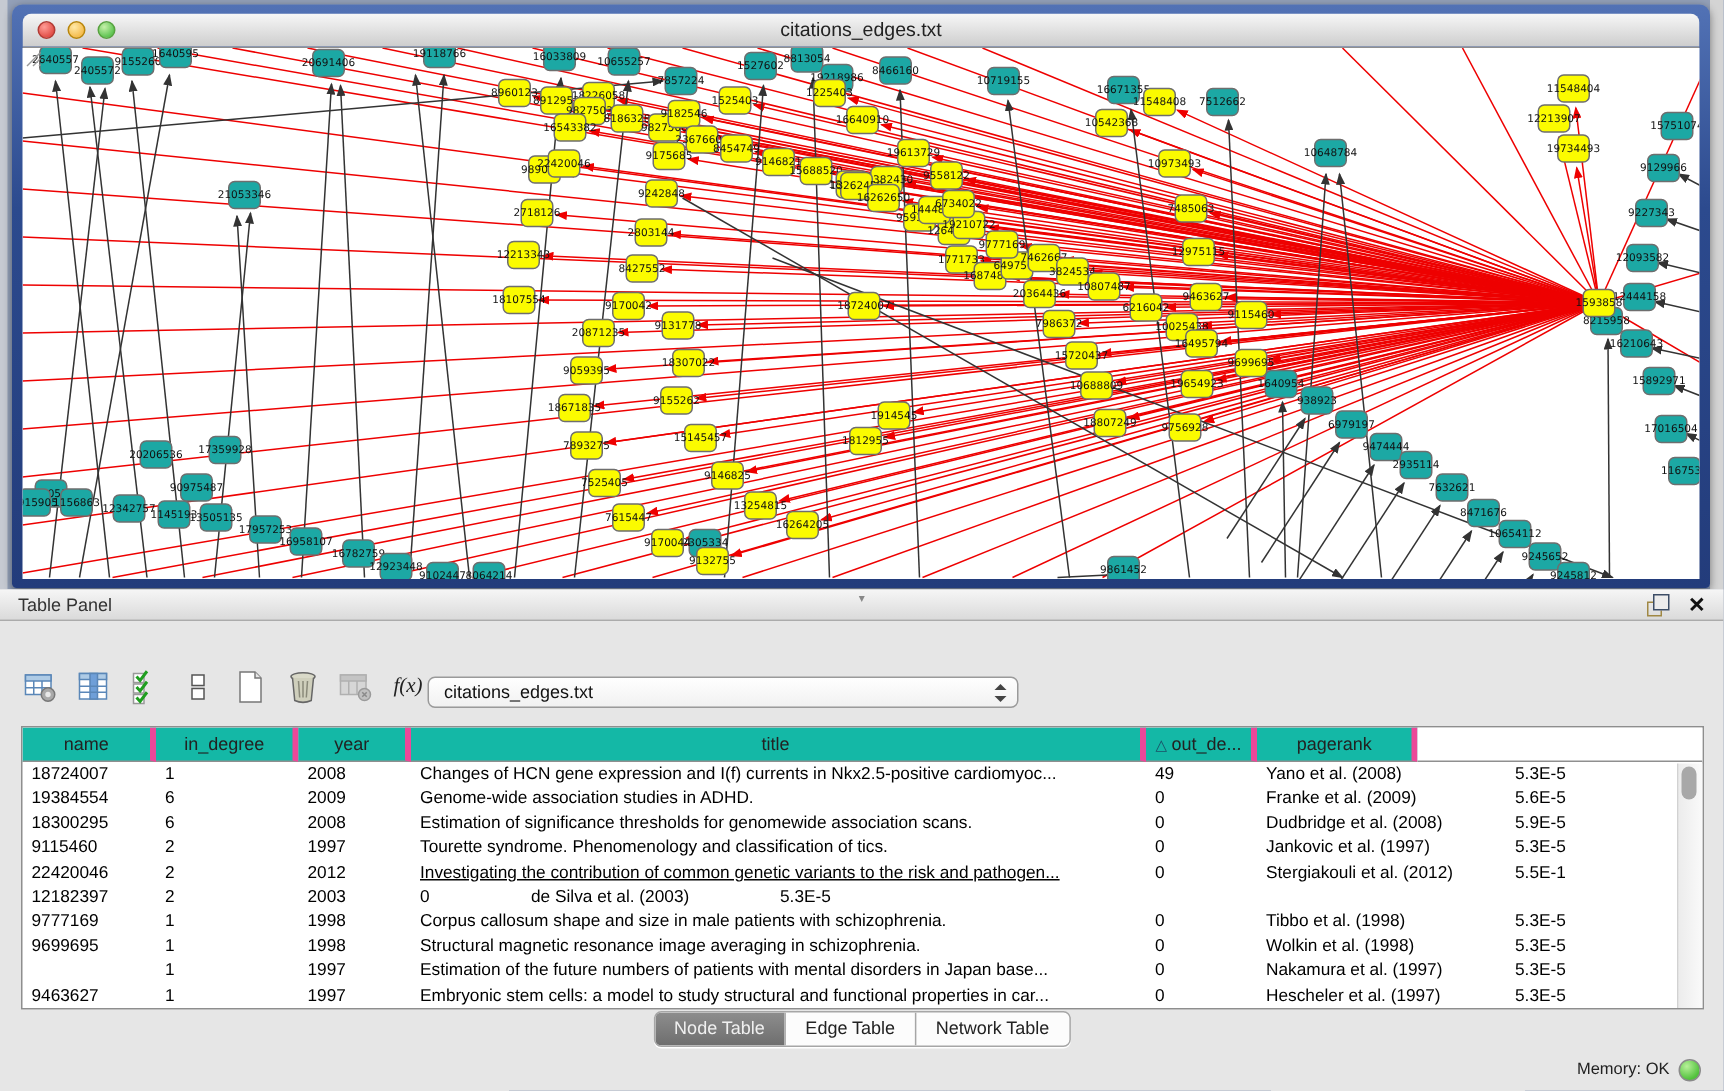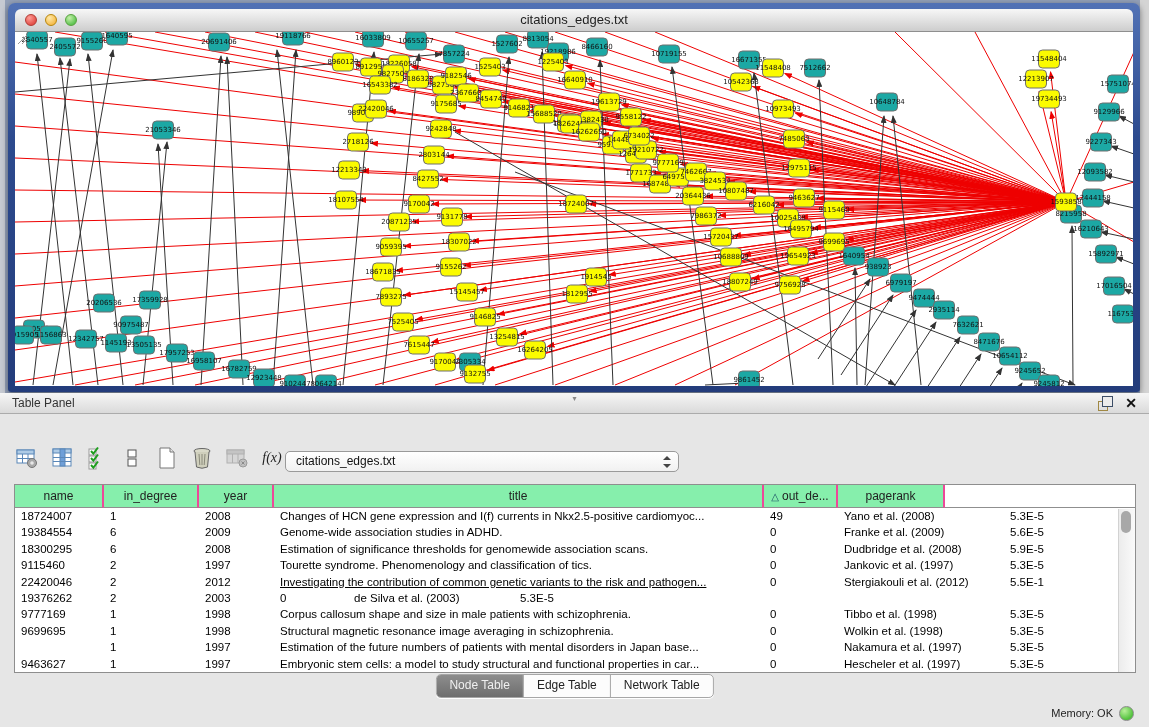--- a/index.html
+++ b/index.html
@@ -42,21 +42,21 @@
   .combo{position:absolute;left:285px;top:58px;width:394px;height:21px;background:linear-gradient(#ffffff,#f1f1f1);
       border:1px solid #9a9a9a;border-radius:5px;box-sizing:border-box;}
   .combo-label{position:absolute;left:10px;top:0;line-height:19px;font-size:12px;color:#111;}
   .combo-arrows{position:absolute;right:7px;top:3px;width:8px;height:14px;}
   .combo-arrows .up{position:absolute;top:1px;left:0;width:0;height:0;border-left:4px solid transparent;border-right:4px solid transparent;border-bottom:4px solid #444;}
   .combo-arrows .dn{position:absolute;bottom:1px;left:0;width:0;height:0;border-left:4px solid transparent;border-right:4px solid transparent;border-top:4px solid #444;}
 
   .tablebox{position:absolute;left:14px;top:91px;width:1120px;height:187px;border:1px solid #8e8e8e;
       background:#fff;box-sizing:content-box;overflow:hidden;}
   .thead{display:flex;height:23px;}
-  .th{box-sizing:border-box;background:#86efac;border-right:2px solid #ec4899;border-bottom:1px solid #8f8f8f;
+  .th{box-sizing:border-box;background:#14b8a6;border-right:4px solid #ec4899;border-bottom:1px solid #8f8f8f;
       font-size:12px;color:#222;text-align:center;line-height:22px;overflow:hidden;white-space:nowrap;}
   .th .sort-tri{font-size:10px;color:#1b4f66;margin-right:3px;}
   .th-filler{flex:1;background:#fff;border-bottom:1px solid #8f8f8f;}
   .trow{display:flex;height:16.4px;}
   .td{box-sizing:border-box;padding-left:6px;font-size:11.5px;color:#000;line-height:16.4px;
       overflow:hidden;white-space:nowrap;}
   .vscroll{position:absolute;right:0;top:24px;bottom:0;width:16px;
       background:linear-gradient(90deg,#ececec,#fafafa);border-left:1px solid #d2d2d2;}
   .vthumb{position:absolute;left:2px;top:2px;width:10px;height:22px;border-radius:6px;background:#a8a8a8;}
 
@@ -685,21 +685,21 @@
         <div class="trow">
           <div class="td" style="width: 89px;">22420046</div>
           <div class="td" style="width: 95px;">2</div>
           <div class="td" style="width: 75px;">2012</div>
           <div class="td" style="width: 490px; text-decoration: underline;">Investigating the contribution of common genetic variants to the risk and pathogen...</div>
           <div class="td" style="width: 74px;">0</div>
           <div class="td" style="width: 166px;">Stergiakouli et al. (2012)</div>
           <div class="td" style="width: 107px;">5.5E-1</div>
         </div>
         <div class="trow">
-          <div class="td" style="width: 89px;">19376262</div>
+          <div class="td" style="width: 89px;">12182397</div>
           <div class="td" style="width: 95px;">2</div>
           <div class="td" style="width: 75px;">2003</div>
           <div class="td" style="width: 74px;">0</div>
           <div class="td" style="width: 166px;">de Silva et al. (2003)</div>
           <div class="td" style="width: 107px;">5.3E-5</div>
         </div>
         <div class="trow">
           <div class="td" style="width: 89px;">9777169</div>
           <div class="td" style="width: 95px;">1</div>
           <div class="td" style="width: 75px;">1998</div>

